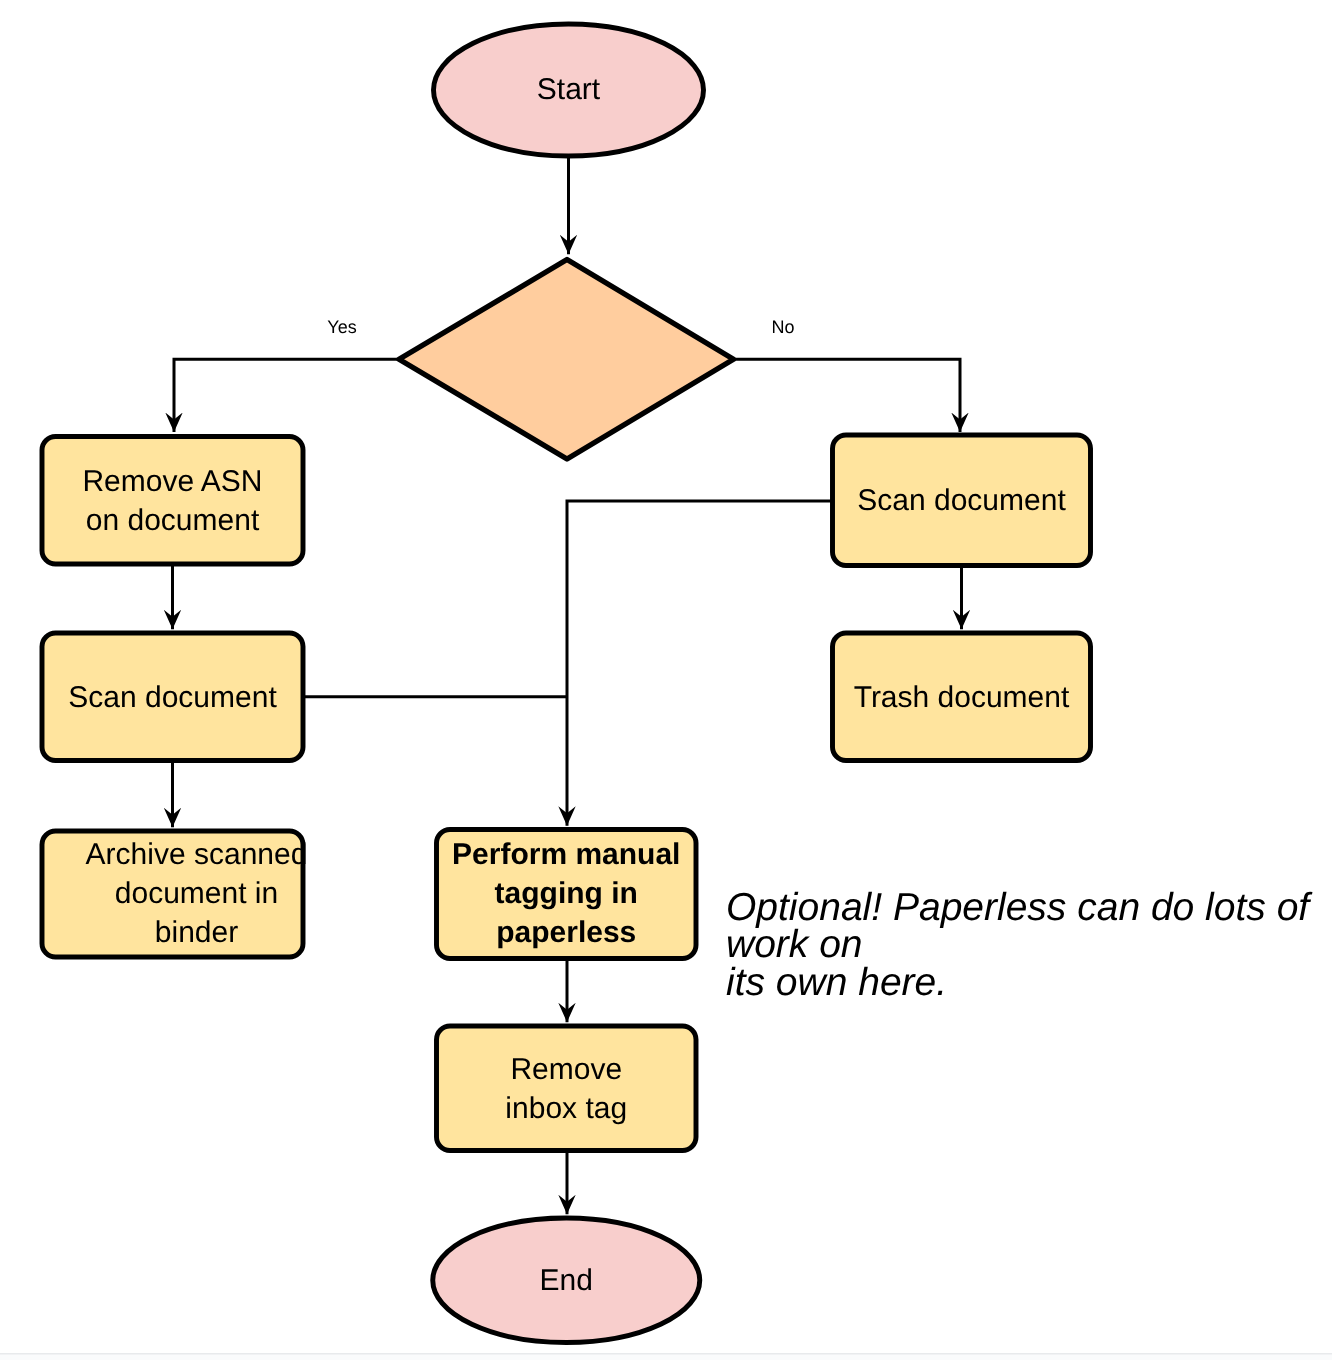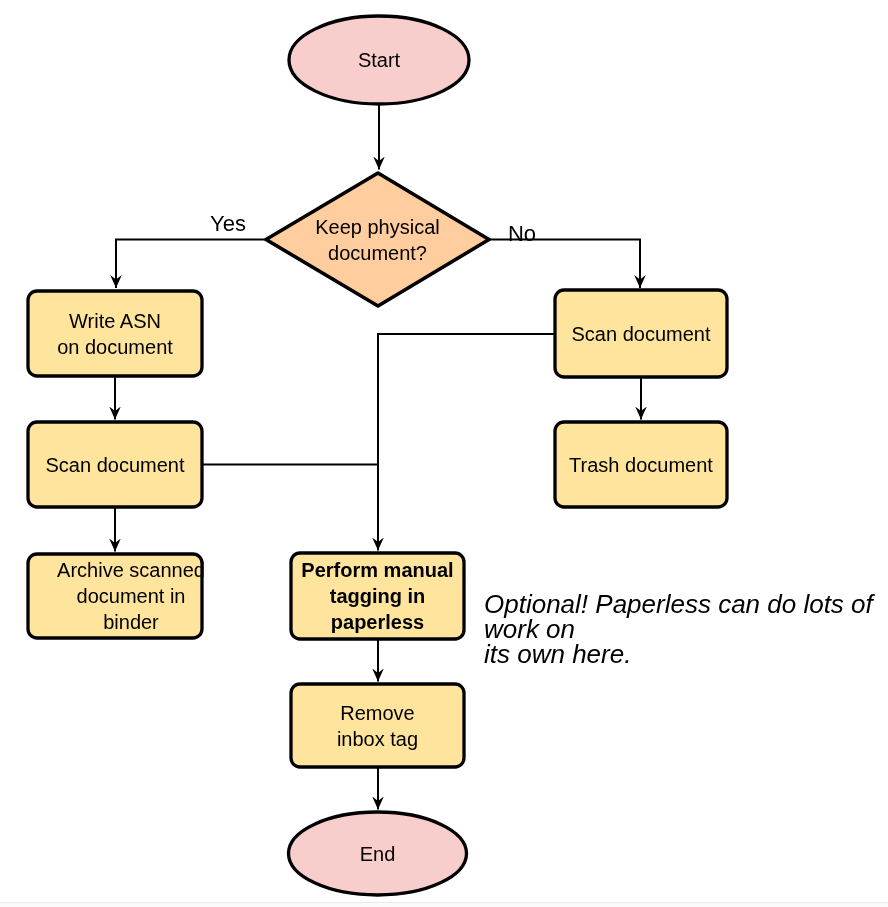--- a/index.html
+++ b/index.html
@@ -28,21 +28,21 @@
     text-align: center;
     white-space: pre-line;
     font-size: 20px;
     line-height: 26px;
     color: #000000;
     pointer-events: none;
   }
   .edge-label {
     position: absolute;
     text-align: center;
-    font-size: 22px;
+    font-size: 12px;
     color: #000000;
     pointer-events: none;
   }
   .note-text {
     position: absolute;
     left: 484px;
     top: 592px;
     width: 404px;
     font-size: 26px;
     line-height: 25px;
@@ -96,24 +96,22 @@
       <rect x="555" y="290" width="172" height="87" rx="9" fill="#FFE49E"></rect>
       <rect x="555" y="422" width="172" height="85" rx="9" fill="#FFE49E"></rect>
       <rect x="291" y="553" width="173" height="86" rx="9" fill="#FFE49E"></rect>
       <rect x="291" y="684" width="173" height="83" rx="9" fill="#FFE49E"></rect>
       <ellipse cx="377.5" cy="853.5" rx="89" ry="41.5" fill="#F8CECC"></ellipse>
     </g>
   </svg>
 
   <div class="node-label" style="left:288px; top:16px; width:182px; height:88px;">Start</div>
 
-  <div class="node-label" style="left:265px; top:172px; width:225px; height:135px;">Keep physical
-document?</div>
 
-  <div class="node-label" style="left:27px; top:290px; width:176px; height:87px;">Write ASN
+  <div class="node-label" style="left:27px; top:290px; width:176px; height:87px;">Remove ASN
 on document</div>
 
   <div class="node-label" style="left:27px; top:421px; width:176px; height:87px;">Scan document</div>
 
   <div class="node-label" style="left:27px; top:553px; width:208px; height:86px;">Archive scanned
 document in
 binder</div>
 
   <div class="node-label" style="left:554px; top:289px; width:174px; height:89px;">Scan document</div>
 
@@ -123,20 +121,20 @@
 tagging in
 paperless</div>
 
   <div class="node-label" style="left:290px; top:683px; width:175px; height:85px;">Remove
 inbox tag</div>
 
   <div class="node-label" style="left:288px; top:812px; width:179px; height:83px;">End</div>
 
   <div class="edge-label" style="left:198px; top:211px; width:60px;">Yes</div>
 
-  <div class="edge-label" style="left:492px; top:221px; width:60px;">No</div>
+  <div class="edge-label" style="left:492px; top:211px; width:60px;">No</div>
 
   <div class="note-text">Optional! Paperless can do lots of work on
 its own here.</div>
 
   <div class="bottom-strip"></div>
 
 </div>
 
 </body></html>

